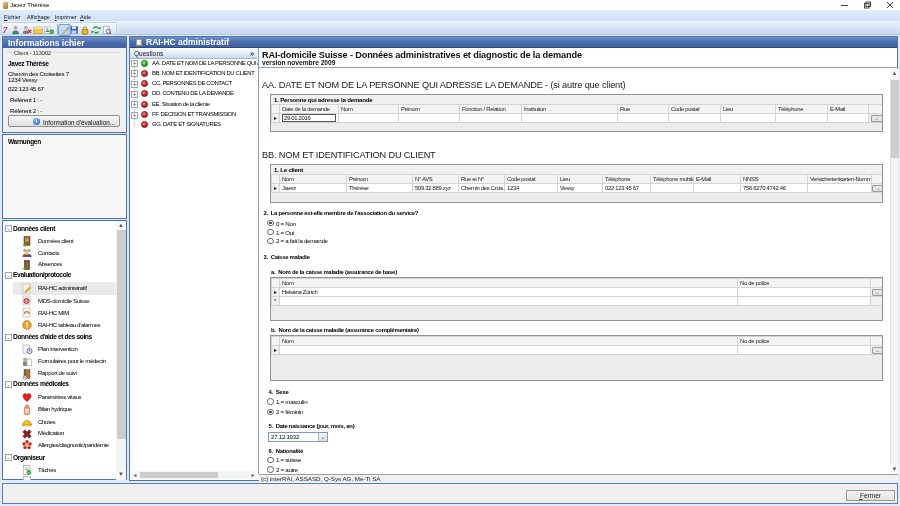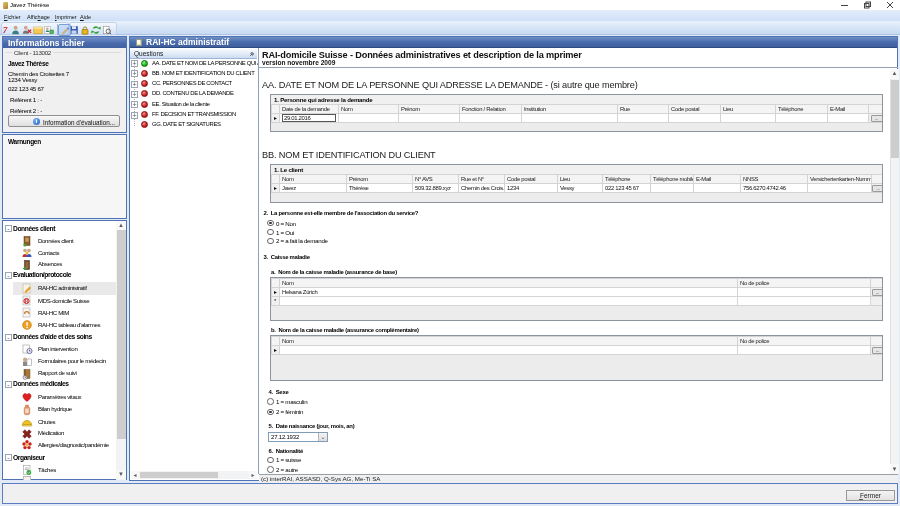--- a/index.html
+++ b/index.html
@@ -311,25 +311,25 @@
     <div class="qitem" style="left:152px;top:111px;width:106px;overflow:hidden">FF. DECISION ET TRANSMISSION</div>
     <div class="dot dotr" style="left:141px;top:121.30000000000001px"></div>
     <div class="qitem" style="left:152px;top:121.30000000000001px;width:106px;overflow:hidden">GG. DATE ET SIGNATURES</div>
     <div class="sb" style="left:131px;top:471px;width:126px;height:8px"></div>
     <div class="sbbtn" style="left:131px;top:471px;width:8px;height:8px;font-size:5px;line-height:8px">◄</div>
     <div class="sbthumb" style="left:140px;top:472px;width:78px;height:6px"></div>
     <div class="sbbtn" style="left:249px;top:471px;width:8px;height:8px;font-size:5px;line-height:8px">►</div>
   </div>
 <div class="abs" style="left:258px;top:48px;width:1px;height:426px;background:#8aa0be"></div>
 
-<div class="abs" style="left:262px;top:49.5px;font-size:9.2px;letter-spacing:-0.15px;font-weight:bold;color:#111;white-space:nowrap">RAI-domicile Suisse - Données administratives et description de la mprimer</div>
+<div class="abs" style="left:262px;top:49.5px;font-size:9.2px;letter-spacing:-0.15px;font-weight:bold;color:#111;white-space:nowrap">RAI-domicile Suisse - Données administratives et diagnostic de la demande</div>
 <div class="abs" style="left:262px;top:59px;font-size:6.6px;font-weight:bold;color:#111">version novembre 2009</div>
 <div class="abs" style="left:259px;top:67px;width:639px;height:1px;background:#94a0b4"></div>
 
-<div class="bigh" style="left:262px;top:80px">AA. DATE ET NOM DE LA PERSONNE QUI ADRESSE LA DEMANDE - (si autre que membre)</div>
+<div class="bigh" style="left:262px;top:80px">AA. DATE ET NOM DE LA PERSONNE QUI ADRESSE LA DEMANDE - (si autre que client)</div>
 <div class="twrap" id="tblAA" style="left:270px;top:94px;width:613px;height:38px">
     <div class="tcap">1. Personne qui adresse la demande</div>
     <table class="grid">
       <colgroup>
         <col style="width:8px">
         <col style="width:59px">
         <col style="width:60px">
         <col style="width:61px">
         <col style="width:62px">
         <col style="width:96px">

